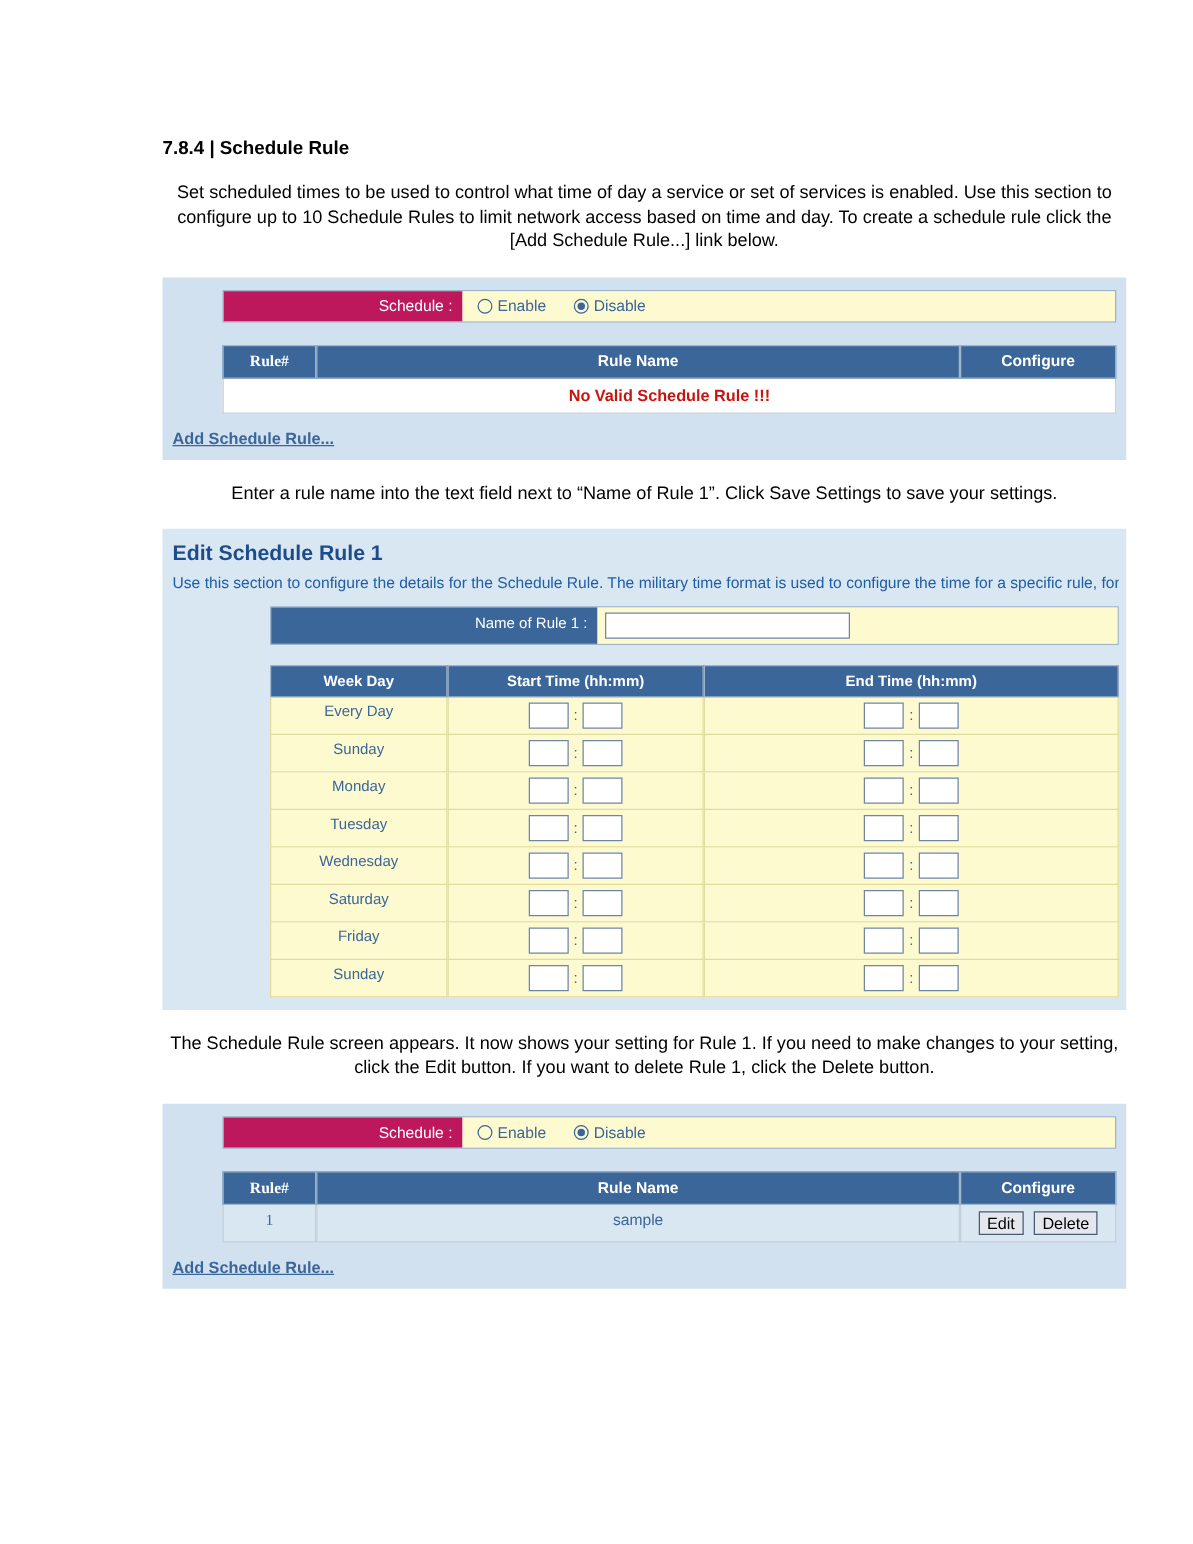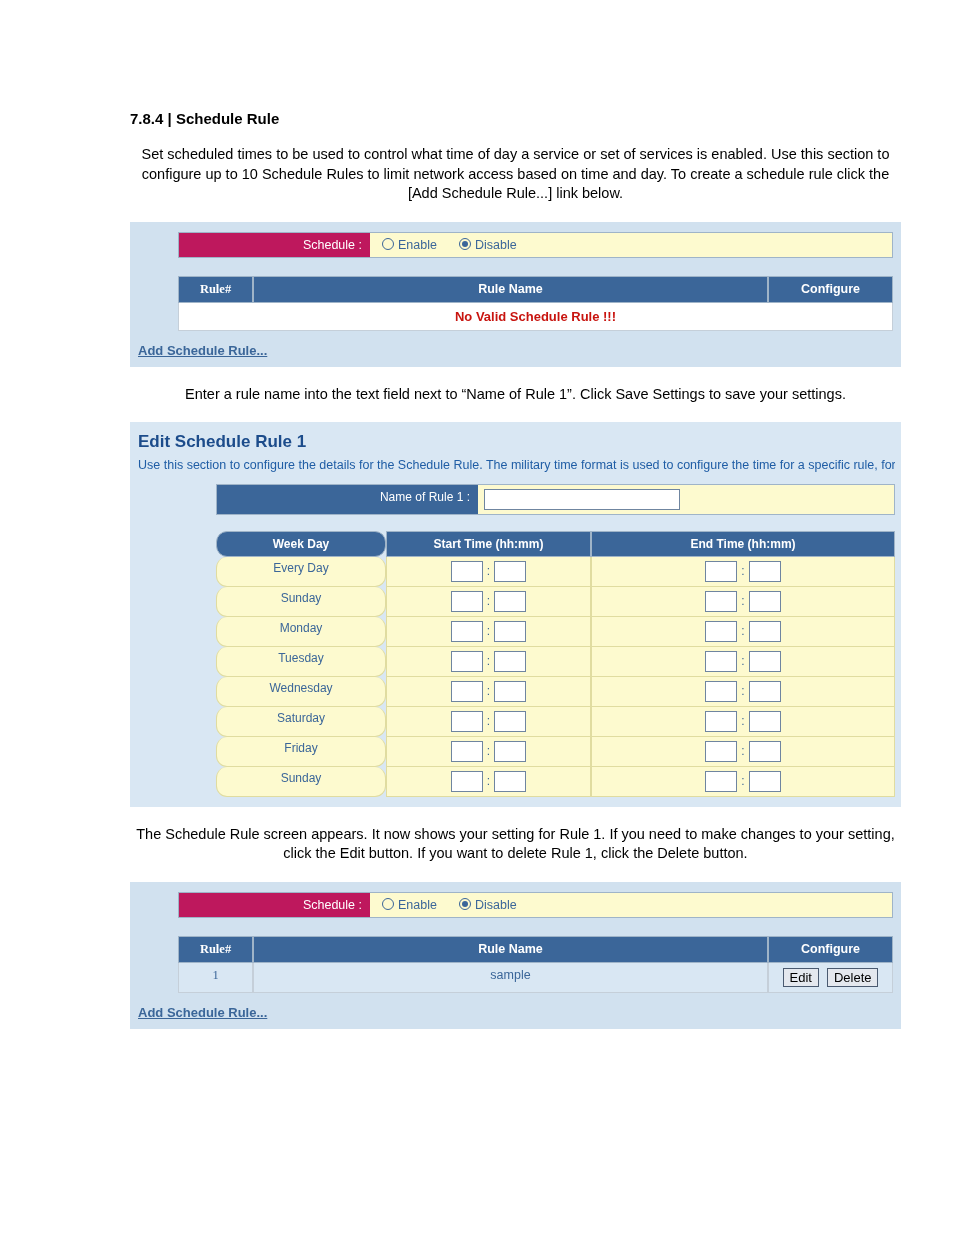--- a/index.html
+++ b/index.html
@@ -54,20 +54,21 @@
   .schedbar-opts {
     background: #fdfacf;
     flex: 1;
     display: flex;
     align-items: center;
     gap: 22px;
     padding: 5px 12px;
   }
   .radio {
     display: inline-flex;
+    align-items: center;
     gap: 4px;
     color: #3b6699;
   }
   .radio-circle {
     width: 12px;
     height: 12px;
     border: 1px solid #3b6699;
     border-radius: 50%;
     display: inline-flex;
     align-items: center;
@@ -190,21 +191,21 @@
     font-weight: bold;
     color: #fff;
   }
   .timehdr > div {
     background: #3b6699;
     border: 1px solid #9fb4c8;
     padding: 5px 4px;
     text-align: center;
     box-sizing: border-box;
   }
-  .tc-day   { width: 170px; border-radius: 11px; }
+  .tc-day   { width: 142px; }
   .tc-start { width: 205px; }
   .tc-end   { flex: 1; }
 
   .timerow {
     display: flex;
     font-size: 12px;
   }
   .timerow > div {
     background: #fdfacf;
     border: 1px solid #e0dca0;

